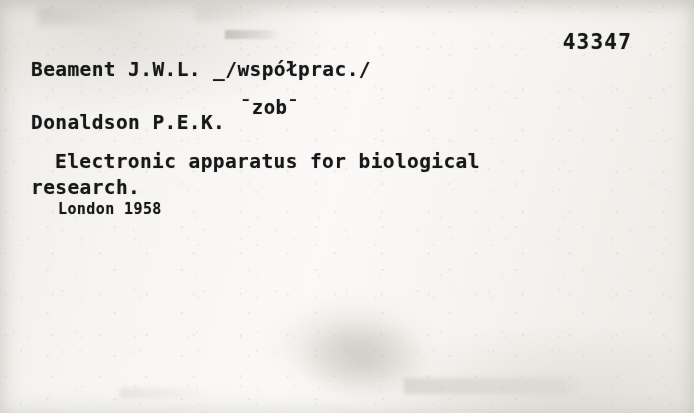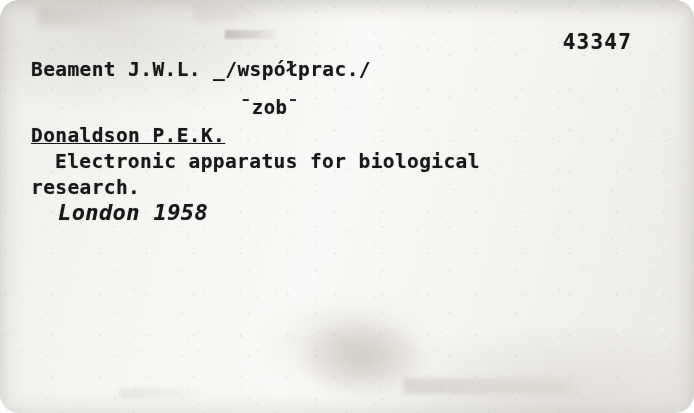--- a/index.html
+++ b/index.html
@@ -17,21 +17,20 @@
   #card {
     position: relative;
     width: 694px;
     height: 413px;
     background:
       radial-gradient(ellipse 120px 70px at 350px 345px, rgba(205,200,192,0.55) 0%, rgba(226,223,216,0.12) 60%, rgba(255,255,255,0) 78%),
       radial-gradient(ellipse 300px 120px at 120px 30px, rgba(198,194,186,0.40) 0%, rgba(255,255,255,0) 72%),
       radial-gradient(ellipse 260px 90px at 560px 390px, rgba(200,196,188,0.35) 0%, rgba(255,255,255,0) 75%),
       linear-gradient(105deg, #efeeea 0%, #f6f5f2 22%, #faf9f7 48%, #f4f3ef 72%, #eceae5 100%);
     overflow: hidden;
-    border-radius: 19px;
   }
 
   
   #grain {
     position: absolute;
     inset: 0;
     background-image:
       radial-gradient(circle at 12% 18%, rgba(150,145,138,0.14) 0 1px, transparent 1.4px),
       radial-gradient(circle at 36% 62%, rgba(150,145,138,0.10) 0 1px, transparent 1.4px),
       radial-gradient(circle at 71% 28%, rgba(150,145,138,0.12) 0 1px, transparent 1.4px),
@@ -106,42 +105,40 @@
 
   #zob-line {
     left: 200px;
     top: 96px;
     font-size: 19px;
     margin-left: 40px;
   }
 
   #see-author-line {
     left: 31px;
-    top: 124px;
+    top: 111px;
     font-size: 19.5px;
-    text-decoration: underline;
   }
 
   #title-line-1 {
     left: 55px;
     top: 150px;
     font-size: 19.5px;
   }
 
   #title-line-2 {
     left: 31px;
     top: 176px;
     font-size: 19.5px;
   }
 
   #imprint-line {
     left: 58px;
     top: 200px;
-    font-size: 22px;
-    font-style: italic;
+    font-size: 15px;
   }
 </style>
 </head>
 <body>
 
 <div id="card">
 
   <div id="grain"></div>
 
   <div class="smudge smudge-a"></div>

